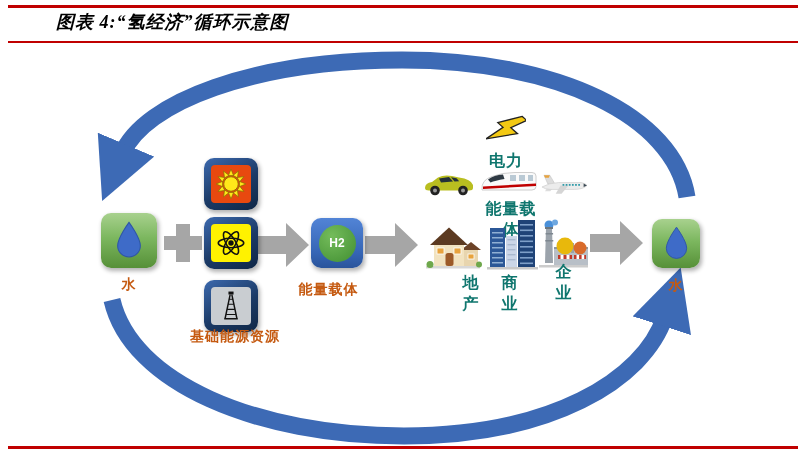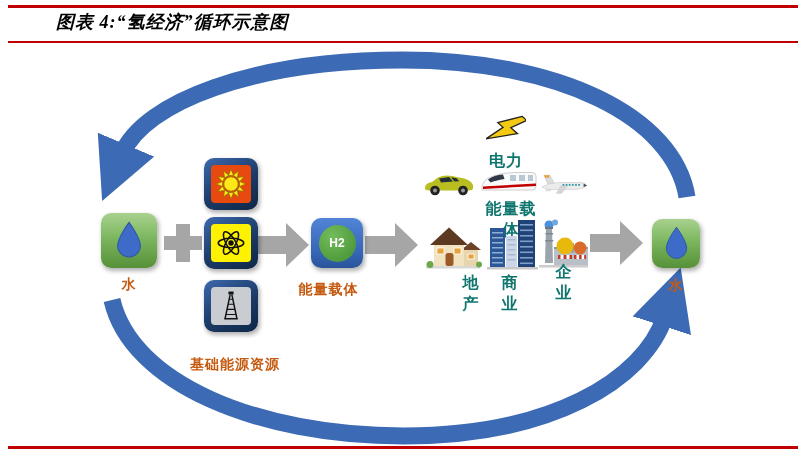--- a/index.html
+++ b/index.html
@@ -90,21 +90,21 @@
   </div>
   <div class="tile tile-navy" style="left:204px;top:280px;width:54px;height:52px;">
     <div class="inner" style="width:40px;height:38px;background:#C9CDD1;">
       <svg width="34" height="34" viewBox="0 0 40 40">
         <rect x="17" y="3" width="6" height="3.5" fill="#111"></rect>
         <path d="M13 35 L19 6.5 M27 35 L21 6.5 M12 35 L28 35" stroke="#111" stroke-width="1.7" fill="none"></path>
         <path d="M17.6 12 L22.4 12 M16.5 18 L23.5 18 M15.4 24 L24.6 24 M14.3 30 L25.7 30" stroke="#111" stroke-width="1.3"></path>
       </svg>
     </div>
   </div>
-  <div class="lbl-o" style="left:190px;top:356px;width:90px;">基础能源资源</div>
+  <div class="lbl-o" style="left:190px;top:328px;width:90px;">基础能源资源</div>
 
   <div class="tile tile-blue" style="left:311px;top:218px;width:52px;height:50px;">
     <div class="h2-circle">
       <span>H2</span>
     </div>
   </div>
   <div class="lbl-o" style="left:296px;top:281px;width:65px;font-family:Liberation Serif, serif;">能量载体</div>
 
   <svg class="icon" style="left:486px;top:108px;" width="40" height="44" viewBox="0 0 40 44">
     <polygon points="23,1 9,22 16,22 11,42 31,17 22,17 29,1" fill="#F3C913" stroke="#222" stroke-width="1.3" transform="rotate(42 20 22)"></polygon>

